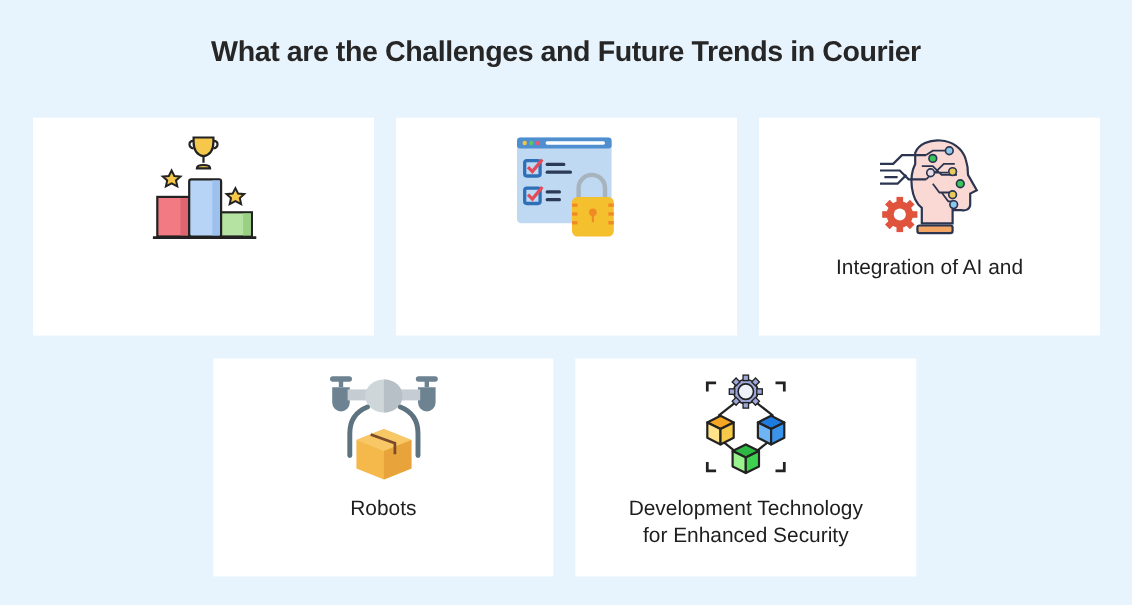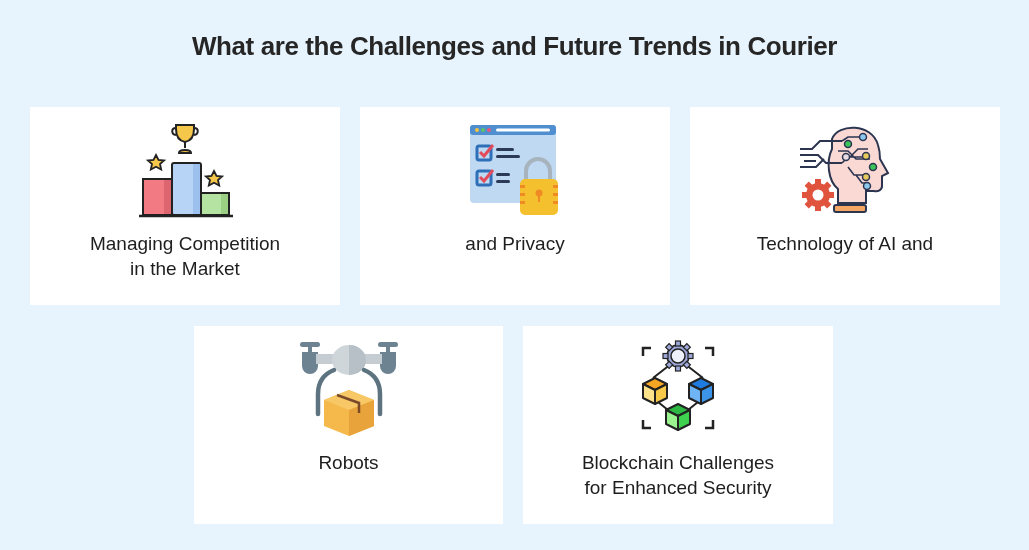--- a/index.html
+++ b/index.html
@@ -56,24 +56,20 @@
 
       <rect x="13" y="60" width="29" height="36" fill="#F27B83" stroke="#222" stroke-width="2"></rect>
       <rect x="34" y="61" width="7" height="34" fill="#DC6570"></rect>
       <rect x="42" y="44" width="29" height="52" rx="2" fill="#B7D4F7" stroke="#222" stroke-width="2"></rect>
       <rect x="63" y="45" width="7" height="50" fill="#9CC1EE"></rect>
       <rect x="71" y="74" width="28" height="22" fill="#B5E3A1" stroke="#222" stroke-width="2"></rect>
       <rect x="91" y="75" width="7" height="20" fill="#9ACF84"></rect>
       <line x1="9" y1="97" x2="103" y2="97" stroke="#222" stroke-width="2.5"></line>
     </svg>
   </div>
-  <div class="label">
-    <div>Managing Competition</div>
-    <div>in the Market</div>
-  </div>
 </div>
 
 <div class="card" id="c2">
   <div class="icon">
     <svg viewBox="0 0 110 100">
       <rect x="10" y="6" width="86" height="78" rx="4" fill="#BFD9F2"></rect>
       <rect x="10" y="6" width="86" height="10" rx="3" fill="#4F8FD0"></rect>
       <circle cx="17" cy="11" r="2" fill="#F4C542"></circle>
       <circle cx="23" cy="11" r="2" fill="#5CC56A"></circle>
       <circle cx="29" cy="11" r="2" fill="#E8577A"></circle>
@@ -94,21 +90,20 @@
       <rect x="60" y="74" width="5" height="3" fill="#F08A24"></rect>
       <rect x="60" y="82" width="5" height="3" fill="#F08A24"></rect>
       <rect x="93" y="66" width="5" height="3" fill="#F08A24"></rect>
       <rect x="93" y="74" width="5" height="3" fill="#F08A24"></rect>
       <rect x="93" y="82" width="5" height="3" fill="#F08A24"></rect>
       <circle cx="79" cy="74" r="3.5" fill="#F08A24"></circle>
       <rect x="78" y="75" width="2" height="8" fill="#F08A24"></rect>
     </svg>
   </div>
   <div class="label">
-    <div>and Privacy</div>
   </div>
 </div>
 
 <div class="card" id="c3">
   <div class="icon">
     <svg viewBox="0 0 110 100">
 
       <path d="M42 20 c6 -16 40 -16 46 6 c2 6 2 10 2 14 l8 14 l-6 3 v10 c0 4 -4 6 -8 5 h-8 v12 h-28 v-14 c-10 -8 -12 -28 -6 -40z" fill="#FAD9D5" stroke="#2B3550" stroke-width="2"></path>
       <rect x="44" y="86" width="32" height="7" rx="2" fill="#F4A764" stroke="#2B3550" stroke-width="2"></rect>
 
@@ -132,21 +127,21 @@
           <rect x="-3" y="-16" width="6" height="6" transform="rotate(45)"></rect>
           <rect x="-3" y="-16" width="6" height="6" transform="rotate(135)"></rect>
           <rect x="-3" y="-16" width="6" height="6" transform="rotate(225)"></rect>
           <rect x="-3" y="-16" width="6" height="6" transform="rotate(315)"></rect>
         </g>
         <circle r="5.5" fill="#fff"></circle>
       </g>
     </svg>
   </div>
   <div class="label">
-    <div>Technology of AI and</div>
+    <div>Integration of AI and</div>
   </div>
 </div>
 
 <div class="card" id="c4">
   <div class="icon">
     <svg viewBox="0 0 110 100">
 
       <rect x="6" y="4" width="20" height="5" rx="2.5" fill="#6D8391"></rect>
       <rect x="84" y="4" width="20" height="5" rx="2.5" fill="#6D8391"></rect>
       <rect x="14" y="8" width="4" height="6" fill="#6D8391"></rect>
@@ -211,16 +206,16 @@
       </g>
 
       <g transform="translate(43 66)" stroke="#222" stroke-width="2" stroke-linejoin="round">
         <polygon points="12,0 24,6 12,12 0,6" fill="#2DB843"></polygon>
         <polygon points="0,6 12,12 12,26 0,20" fill="#9AF38F"></polygon>
         <polygon points="12,12 24,6 24,20 12,26" fill="#3ED14F"></polygon>
       </g>
     </svg>
   </div>
   <div class="label">
-    <div>Blockchain Challenges</div>
+    <div>Development Technology</div>
     <div>for Enhanced Security</div>
   </div>
 </div>
 
 </body></html>

